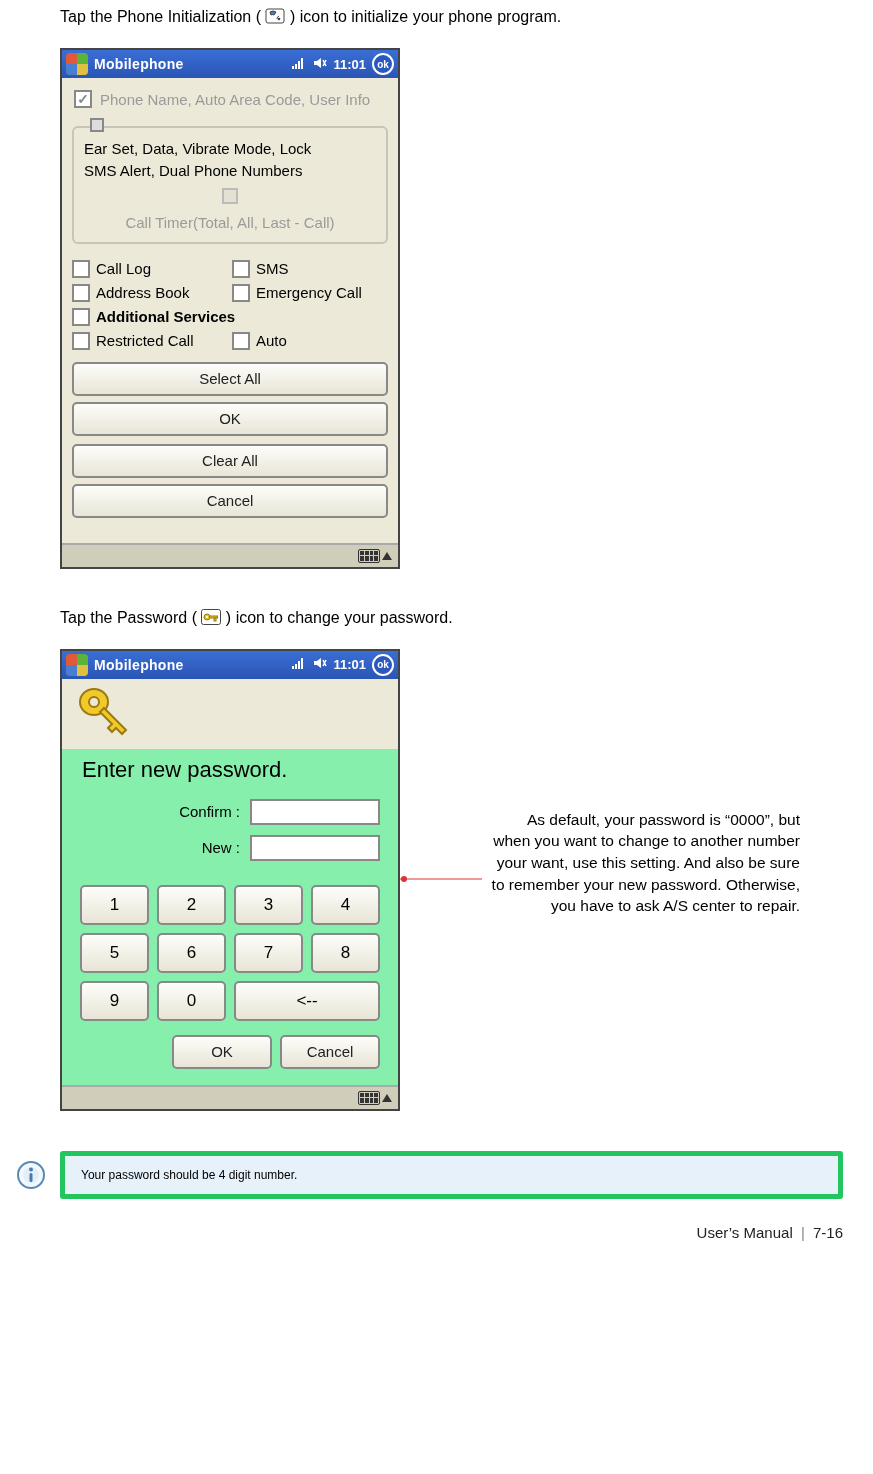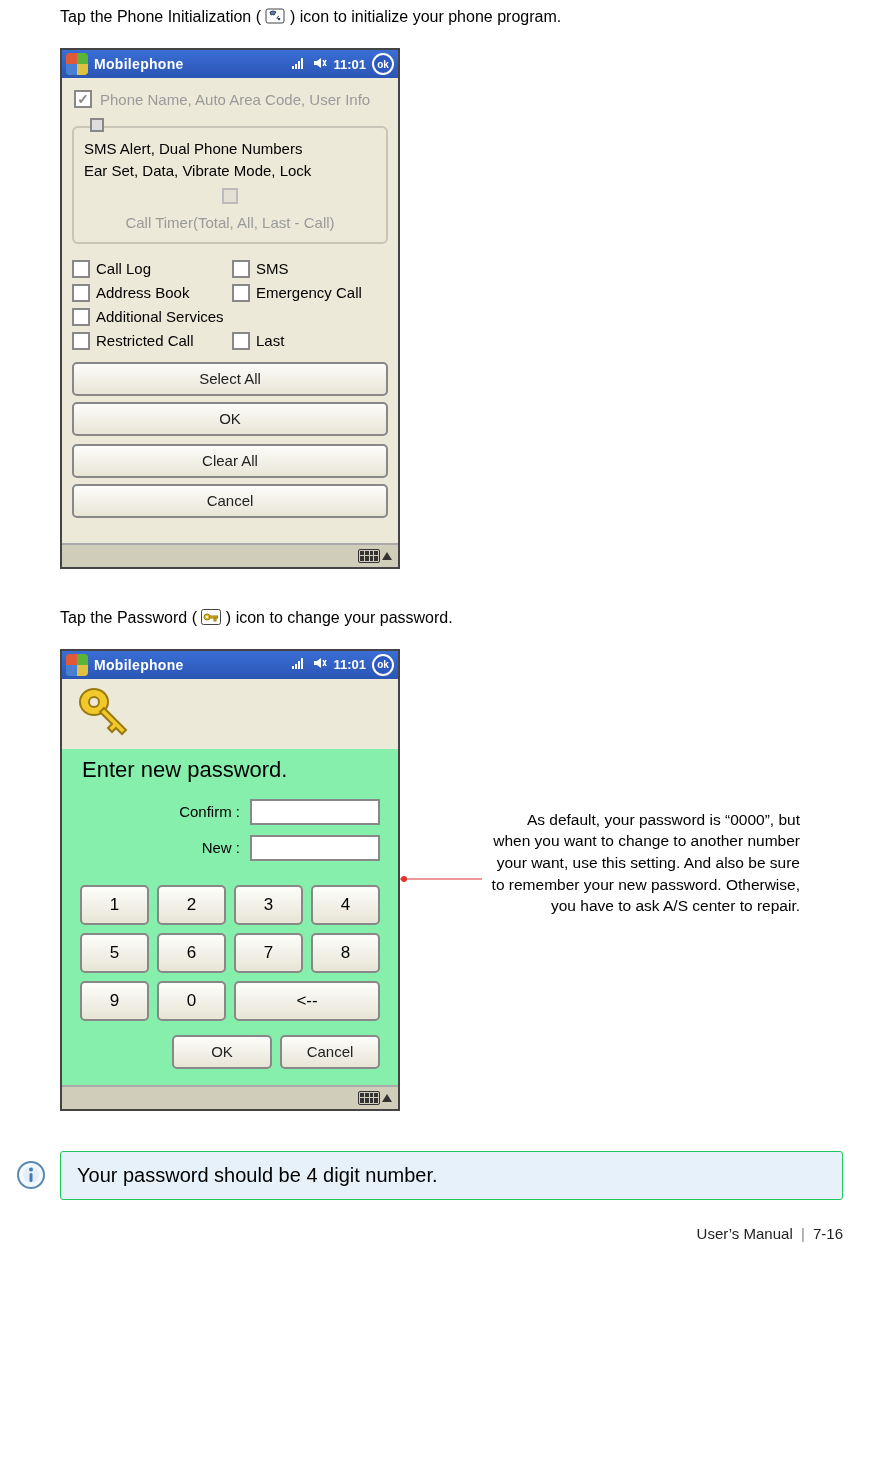--- a/index.html
+++ b/index.html
@@ -125,21 +125,21 @@
   }
   .fieldset .ct-row { display:flex; align-items:center; gap:8px; margin-top:6px;flex-direction:column;}
   .grid-checks {
     display: grid;
     grid-template-columns: 1fr 1fr;
     gap: 6px 4px;
     padding: 10px 0 8px 0;
     font-size: 15px;
   }
   .grid-checks .item { display:flex; align-items:center; gap:6px;}
-  .grid-checks .span2 { grid-column: 1 / span 2; }
+  .grid-checks .span2 { grid-column: 1 / span 2; font-weight: bold; }
   .btn-row {
     display: grid;
     grid-template-columns: 1fr;
     gap: 6px;
     padding: 4px 0;
   }
   .wbtn {
     border: 2px solid #888;
     border-radius: 5px;
     background: linear-gradient(#fdfdfa, #e8e5d6);
@@ -244,24 +244,24 @@
     margin: 20px 0 0 -44px;
   }
   .note-icon {
     width: 30px;
     height: 30px;
     flex: 0 0 auto;
   }
   .note-box {
     flex: 1;
     background: #e6f1f9;
-    border: 1px solid #22c55e;
+    border: 5px solid #22c55e;
     border-radius: 3px;
     padding: 12px 16px;
-    font-size: 20px;
+    font-size: 12px;
   }
 
   .footer {
     position: absolute;
     right: 30px;
     bottom: 18px;
     font-size: 15px;
     color: #222;
   }
   .footer .sep { color:#888; margin: 0 4px;}
@@ -312,22 +312,22 @@
       </div>
 
       <div class="client">
         <div class="topline disabled">
           <span class="chk">✓</span>
           <span>Phone Name, Auto Area Code, User Info</span>
         </div>
 
         <div class="fieldset">
           <span class="small-chk"></span>
+          <div>Ear Set, Data, Vibrate Mode,  Lock</div>
           <div>SMS Alert, Dual Phone Numbers</div>
-          <div>Ear Set, Data, Vibrate Mode,  Lock</div>
           <div class="ct-row disabled">
             <span class="chk" style="width:16px;height:16px;border-color:#bbb;background:#e4e1d4;"></span>
             <span>Call Timer(Total, All, Last - Call)</span>
           </div>
         </div>
 
         <div class="grid-checks">
           <div class="item">
               <span class="chk"></span>
               <span>Call Log</span>
@@ -347,21 +347,21 @@
           <div class="item span2">
               <span class="chk"></span>
               <span>Additional Services</span>
             </div>
           <div class="item">
               <span class="chk"></span>
               <span>Restricted Call</span>
             </div>
           <div class="item">
               <span class="chk"></span>
-              <span>Last</span>
+              <span>Auto</span>
             </div>
         </div>
 
         <div class="btn-row">
           <div class="wbtn">Select All</div>
           <div class="wbtn">OK</div>
         </div>
         <div class="btn-row" style="padding-bottom:25px;">
           <div class="wbtn">Clear All</div>
           <div class="wbtn">Cancel</div>

